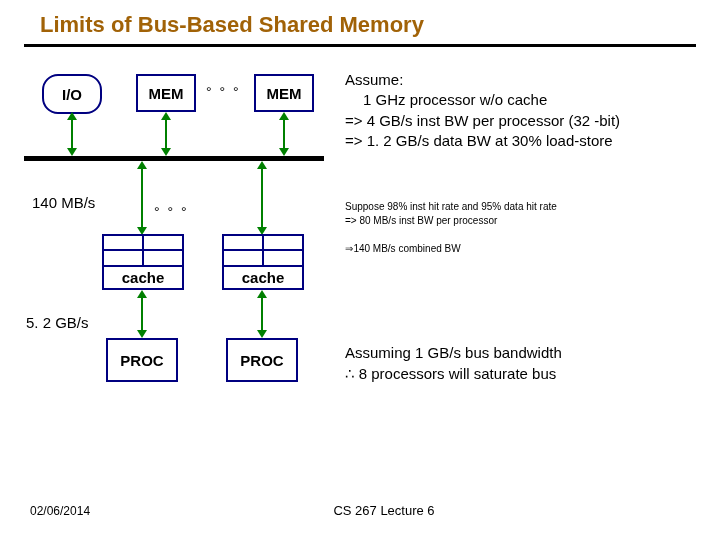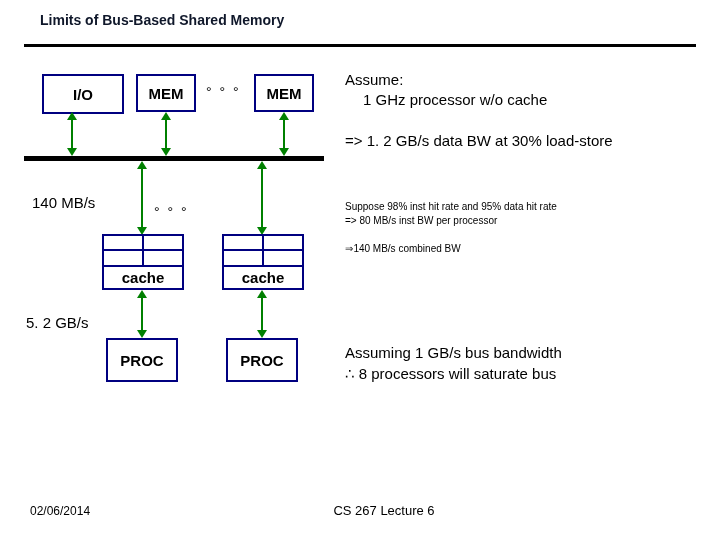--- a/index.html
+++ b/index.html
@@ -9,23 +9,23 @@
     height: 540px;
     background: #fff;
     font-family: Arial, Helvetica, sans-serif;
     position: relative;
     overflow: hidden;
   }
   .title {
     position: absolute;
     top: 12px;
     left: 40px;
-    font-size: 14px;
+    font-size: 22px;
     font-weight: bold;
-    color: #0f172a;
+    color: #a16207;
   }
   .title-rule {
     position: absolute;
     top: 44px;
     left: 24px;
     width: 672px;
     height: 3px;
     background: #000;
   }
   
@@ -48,21 +48,21 @@
     position: absolute;
     border: 2.5px solid #000080;
     background: #fff;
     font-weight: bold;
     font-size: 15px;
     color: #000;
     display: flex;
     align-items: center;
     justify-content: center;
   }
-  .io    { top: 10px; left: 18px;  width: 82px; height: 40px; }
+  .io    { top: 10px; left: 18px;  width: 60px; height: 40px; border-radius: 16px; }
   .mem1  { top: 10px; left: 112px; width: 60px; height: 38px; }
   .mem2  { top: 10px; left: 230px; width: 60px; height: 38px; }
   .dots-top { position:absolute; top:20px; left:182px; font-size:14px; letter-spacing:2px; color:#000;}
   
   .dualarrow {
     position: absolute;
     width: 0;
   }
   .dualarrow .shaft {
     position:absolute; left:-1px; width:2px; background:#008000;
@@ -235,21 +235,21 @@
     <div class="head-down" style="top:40px;"></div>
   </div>
 
   <div class="box proc proc1">PROC</div>
   <div class="box proc proc2">PROC</div>
 </div>
 
 <div class="assume">
   <span>Assume:</span><br>
   <span class="indent">1 GHz processor w/o cache</span>
-  <br>
+  <span>=&gt; 4 GB/s inst BW per processor (32 -bit)</span><br>
   <span>=&gt;  1. 2 GB/s data BW at 30% load-store</span>
 </div>
 
 <div class="suppose">
   <span>Suppose 98% inst hit rate and 95% data hit rate</span><br>
   <span>=&gt;  80 MB/s inst BW per processor</span><br>
   <br>
   <span>⇒140 MB/s combined BW</span>
 </div>
 

